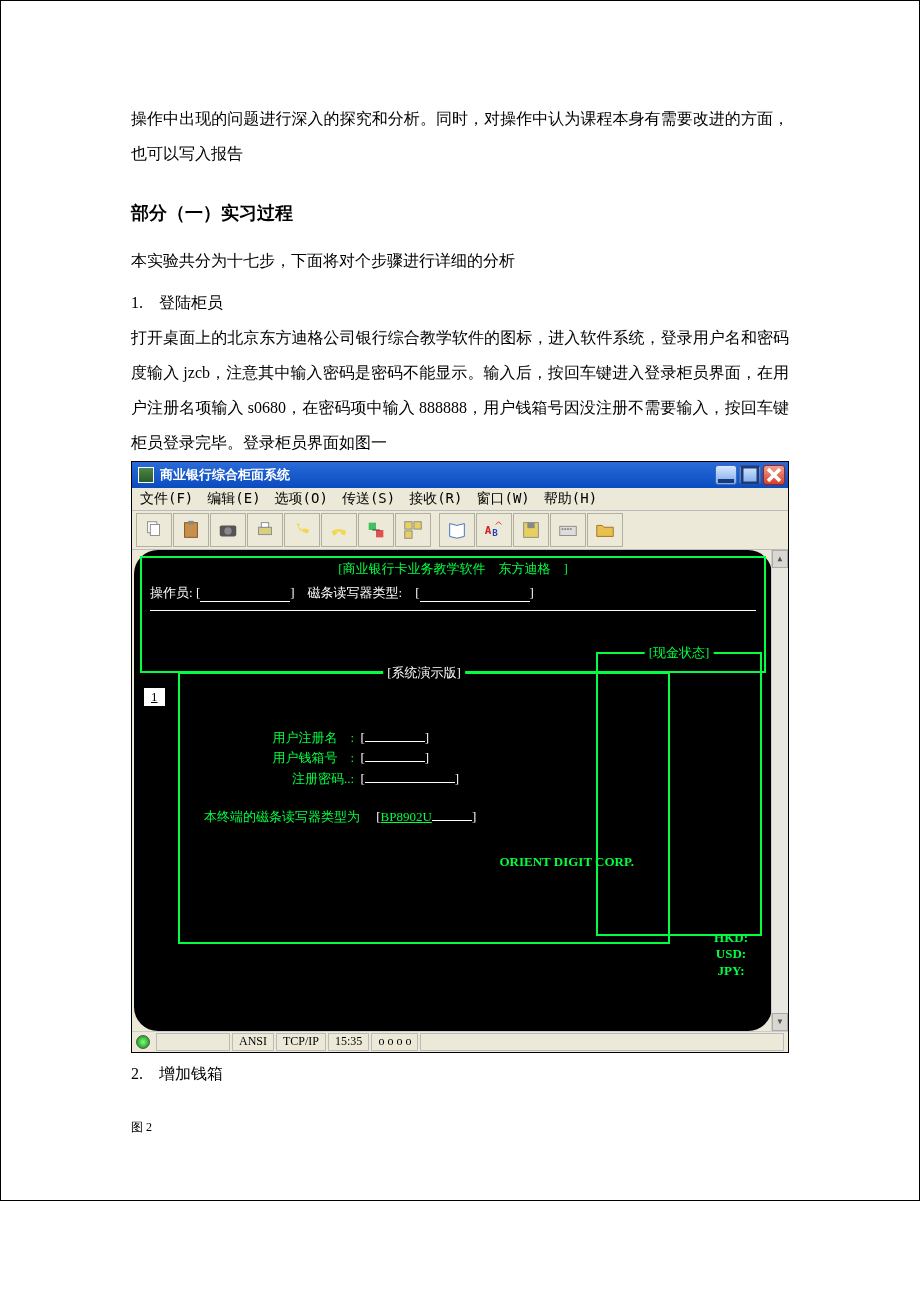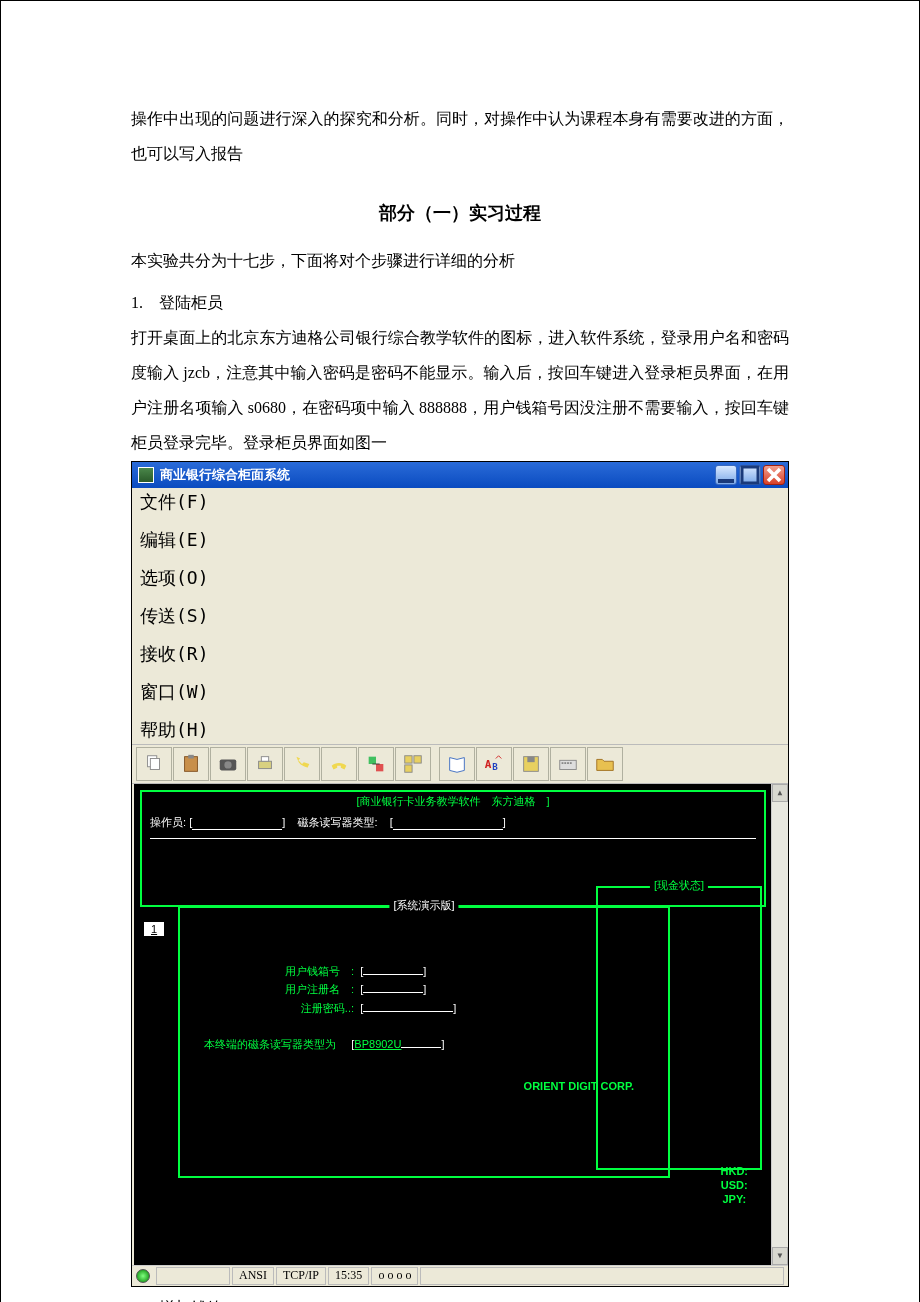--- a/index.html
+++ b/index.html
@@ -17,21 +17,20 @@
     margin: 0;
     box-sizing: border-box;
     width: 920px;
   }
   .para {
     line-height: 2.2;
     text-align: justify;
     margin: 0;
   }
   .section-title {
-    text-align: center;
     font-weight: bold;
     font-size: 18px;
     margin: 30px 0 18px 0;
   }
   .step-num {
     margin-top: 6px;
   }
   .figlabel {
     font-size: 12px;
     margin: 8px 0 4px 0;
@@ -70,23 +69,22 @@
     border-radius: 3px;
     display: flex; align-items: center; justify-content: center;
     font-size: 10px; color: #1a3a7a;
   }
   .winbtn.close { background: linear-gradient(#f2a090, #d84028); color:#fff; border-color:#a02010; }
   .menubar {
     background: #ece9d8;
     display: flex;
     gap: 14px;
     padding: 2px 8px;
-    font-size: 18px;
+    font-size: 14px;
     border-bottom: 1px solid #bbb;
-    flex-direction: column;
   }
   .toolbar {
     background: #ece9d8;
     display: flex;
     align-items: center;
     gap: 1px;
     padding: 2px 4px;
     border-bottom: 1px solid #bbb;
   }
   .tbtn {
@@ -113,24 +111,25 @@
     height: 16px;
     background: #d8d8d0;
     border: 1px solid #aaa;
     display:flex;align-items:center;justify-content:center;
     font-size:8px;color:#555;
   }
   .terminal {
     background: #000;
     color: #0f0;
     padding: 6px 8px 30px 8px;
-    font-family: Liberation Sans, sans-serif;
-    font-size: 11px;
+    font-family: Liberation Serif, serif;
+    font-size: 13px;
     height: 445px;
     position: relative;
+    border-radius: 24px;
   }
   .grn { color: #00ff40; }
   .wht { color: #fff; }
   .box-outer {
     border: 2px solid #00ff40;
     position: absolute;
     left: 6px; right: 6px; top: 6px;
     height: 105px;
     padding: 4px 8px;
   }
@@ -366,22 +365,22 @@
             &nbsp;&nbsp;
             <span class="wht">[</span><span class="ufield" style="min-width:110px"></span><span class="wht">]</span>
           </div>
           <div style="border-top:1px solid #fff; margin-top:8px; height:40px;"></div>
         </div>
 
         <div class="box-main">
           <div class="legend">[系统演示版]</div>
           <div class="pagebadge">1</div>
           <div class="form-lines">
+            <div><span class="lab">用户注册名　:</span>&nbsp;&nbsp;<span class="brk">[</span><span class="ul"></span><span class="brk">]</span></div>
             <div><span class="lab">用户钱箱号　:</span>&nbsp;&nbsp;<span class="brk">[</span><span class="ul"></span><span class="brk">]</span></div>
-            <div><span class="lab">用户注册名　:</span>&nbsp;&nbsp;<span class="brk">[</span><span class="ul"></span><span class="brk">]</span></div>
             <div><span class="lab">注册密码..:</span>&nbsp;&nbsp;<span class="brk">[</span><span class="ul" style="min-width:90px"></span><span class="brk">]</span></div>
           </div>
           <div class="termtype">
             <span class="grn">本终端的磁条读写器类型为</span>
             &nbsp;&nbsp;&nbsp;
             <span class="brk">[</span><span class="grn" style="text-decoration:underline">BP8902U</span><span class="ul" style="min-width:40px"></span><span class="brk">]</span>
           </div>
           <div class="corp">ORIENT DIGIT CORP.</div>
         </div>
 

